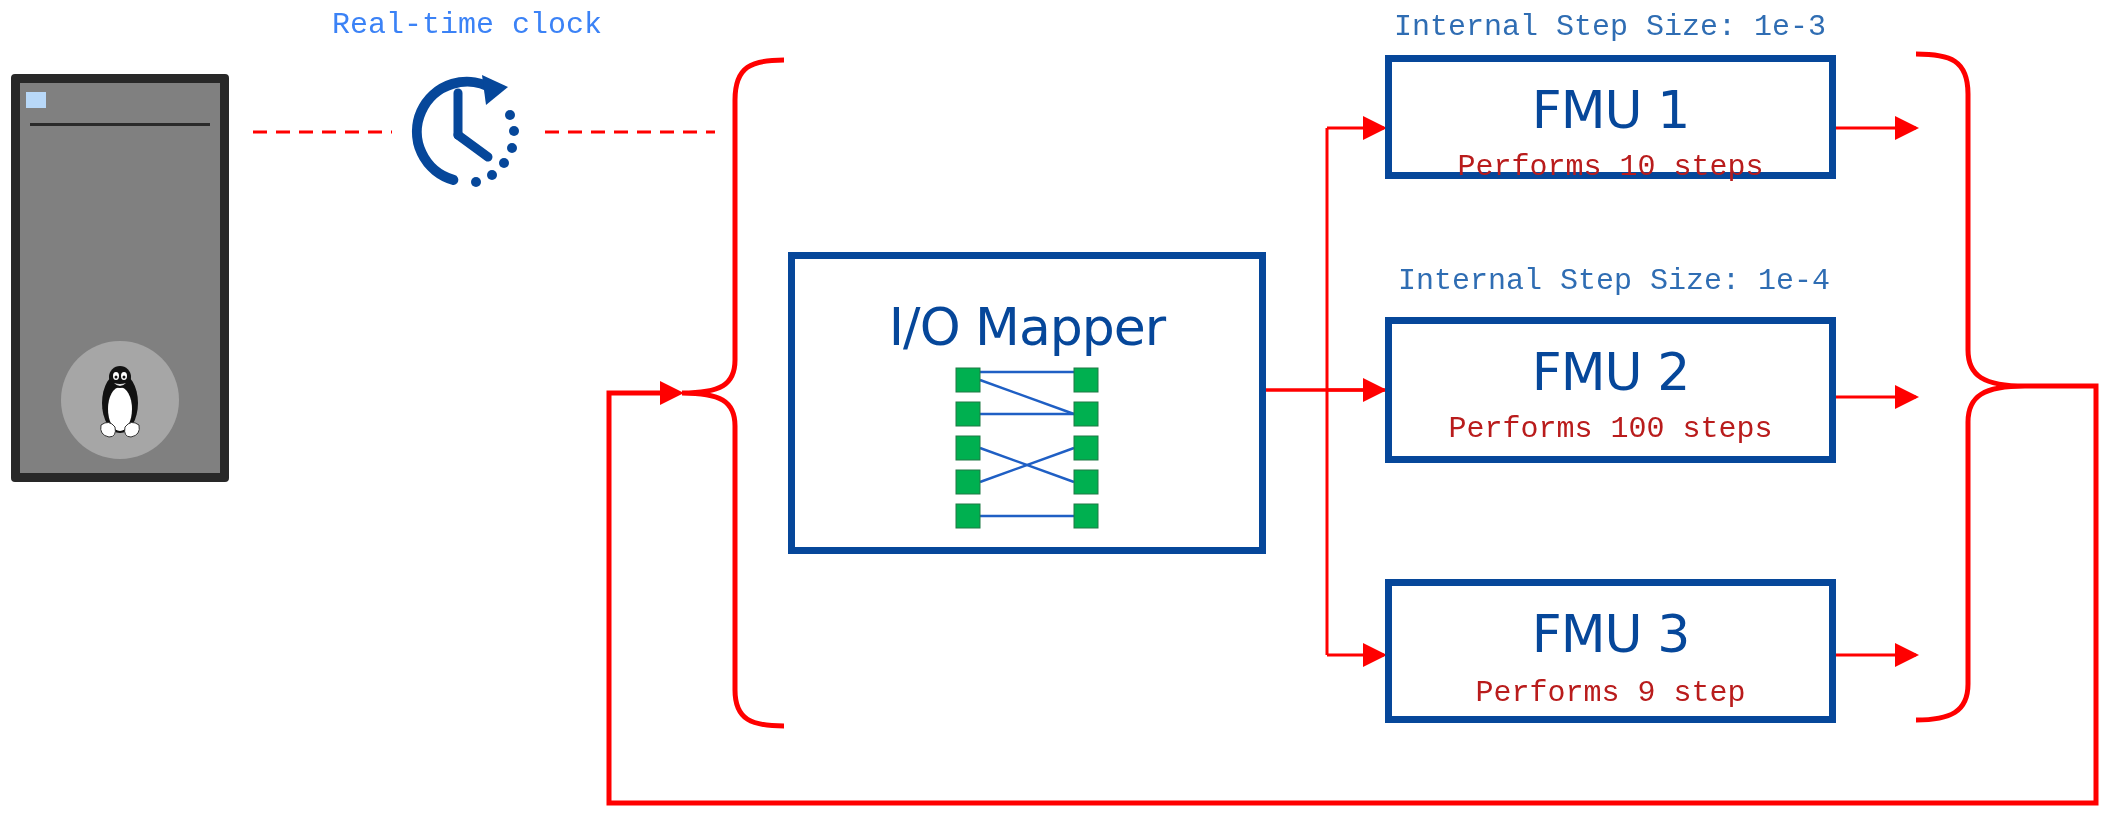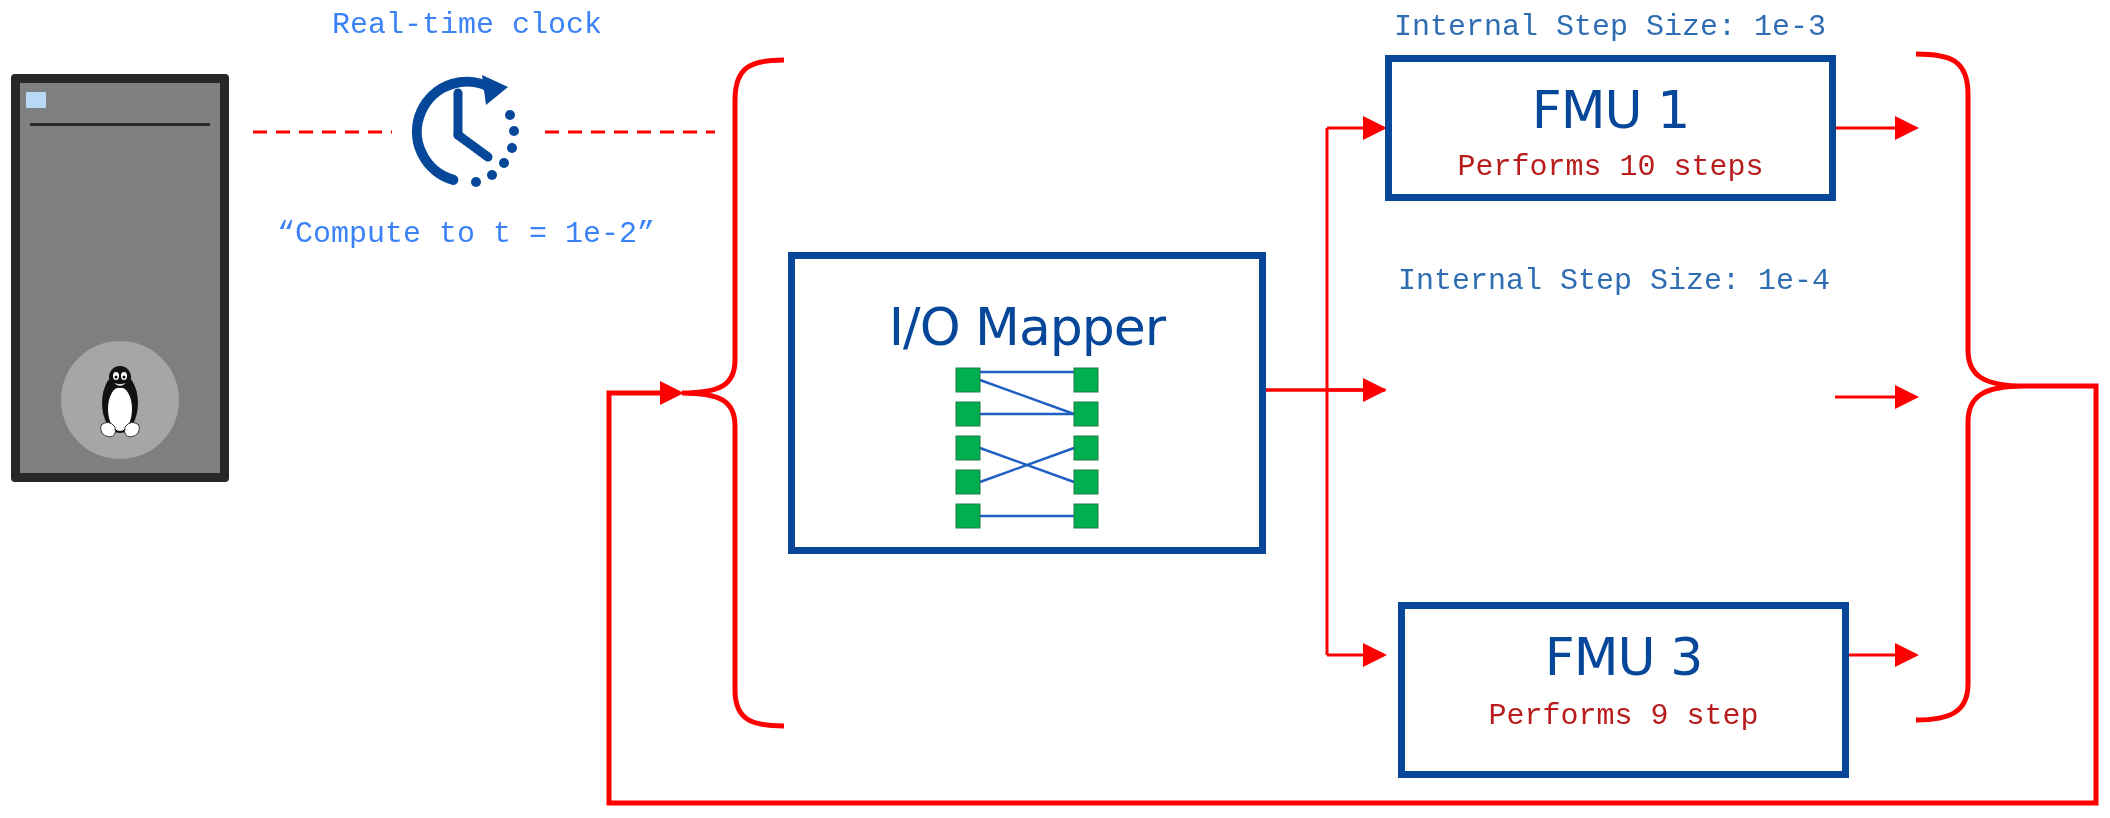--- a/index.html
+++ b/index.html
@@ -77,21 +77,20 @@
         <circle cx="55" cy="36" r="1.5" fill="#111"></circle>
         <circle cx="63" cy="36" r="1.5" fill="#111"></circle>
         <path d="M53,42 Q59,48 65,42 Q59,44 53,42 z" fill="#ddd"></path>
         <path d="M40,84 Q38,94 48,96 Q56,96 54,86 Q48,78 40,84 z" fill="#fff" stroke="#333" stroke-width="1"></path>
         <path d="M78,84 Q80,94 70,96 Q62,96 64,86 Q70,78 78,84 z" fill="#fff" stroke="#333" stroke-width="1"></path>
       </svg>
     </div>
   </div>
 
   <div class="lbl mono clocklbl" style="left:467px;top:8px;">Real-time clock</div>
-  <div class="lbl mono clocklbl" style="left:466px;top:217px;">“Compute to t = 1e-2”</div>
 
   <div class="box" style="left:788px;top:252px;width:478px;height:302px;">
     <div class="fmu-title sans" style="top:38px;font-size:52px;">I/O Mapper</div>
     <svg id="mapper-ports" width="470" height="300" style="position:absolute;left:-7px;top:-7px;">
         <line x1="192" y1="120" x2="286" y2="120" stroke="#1f5fc4" stroke-width="2.5"></line>
         <line x1="192" y1="128" x2="286" y2="162" stroke="#1f5fc4" stroke-width="2.5"></line>
         <line x1="192" y1="162" x2="286" y2="162" stroke="#1f5fc4" stroke-width="2.5"></line>
         <line x1="192" y1="196" x2="286" y2="230" stroke="#1f5fc4" stroke-width="2.5"></line>
         <line x1="192" y1="230" x2="286" y2="196" stroke="#1f5fc4" stroke-width="2.5"></line>
         <line x1="192" y1="264" x2="286" y2="264" stroke="#1f5fc4" stroke-width="2.5"></line>
@@ -102,25 +101,29 @@
         <rect x="168" y="184" width="24" height="24" fill="#00b050" stroke="#1e7a45" stroke-width="1"></rect>
         <rect x="286" y="184" width="24" height="24" fill="#00b050" stroke="#1e7a45" stroke-width="1"></rect>
         <rect x="168" y="218" width="24" height="24" fill="#00b050" stroke="#1e7a45" stroke-width="1"></rect>
         <rect x="286" y="218" width="24" height="24" fill="#00b050" stroke="#1e7a45" stroke-width="1"></rect>
         <rect x="168" y="252" width="24" height="24" fill="#00b050" stroke="#1e7a45" stroke-width="1"></rect>
         <rect x="286" y="252" width="24" height="24" fill="#00b050" stroke="#1e7a45" stroke-width="1"></rect>
       </svg>
   </div>
 
   <div class="lbl mono steplbl" style="left:1610px;top:10px;text-align:right;">Internal Step Size: 1e-3</div>
-  <div class="box" style="left:1385px;top:55px;width:451px;height:146px;">
+  <div class="box" style="left:1385px;top:55px;width:451px;height:124px;">
     <div class="fmu-title sans" style="top:18px;">FMU 1</div>
     <div class="fmu-sub mono" style="top:88px;">Performs 10 steps</div>
   </div>
 
   <div class="lbl mono steplbl" style="left:1614px;top:264px;">Internal Step Size: 1e-4</div>
+  <div class="box" style="left:1385px;top:317px;width:451px;height:146px;">
+    <div class="fmu-title sans" style="top:18px;">FMU 2</div>
+    <div class="fmu-sub mono" style="top:88px;">Performs 100 steps</div>
+  </div>
 
-  <div class="box" style="left:1385px;top:602px;width:451px;height:176px;margin-left:13px;">
+  <div class="box" style="left:1385px;top:579px;width:451px;height:144px;">
     <div class="fmu-title sans" style="top:18px;">FMU 3</div>
     <div class="fmu-sub mono" style="top:90px;">Performs 9 step</div>
   </div>
 
 </div>
 
 </body></html>

